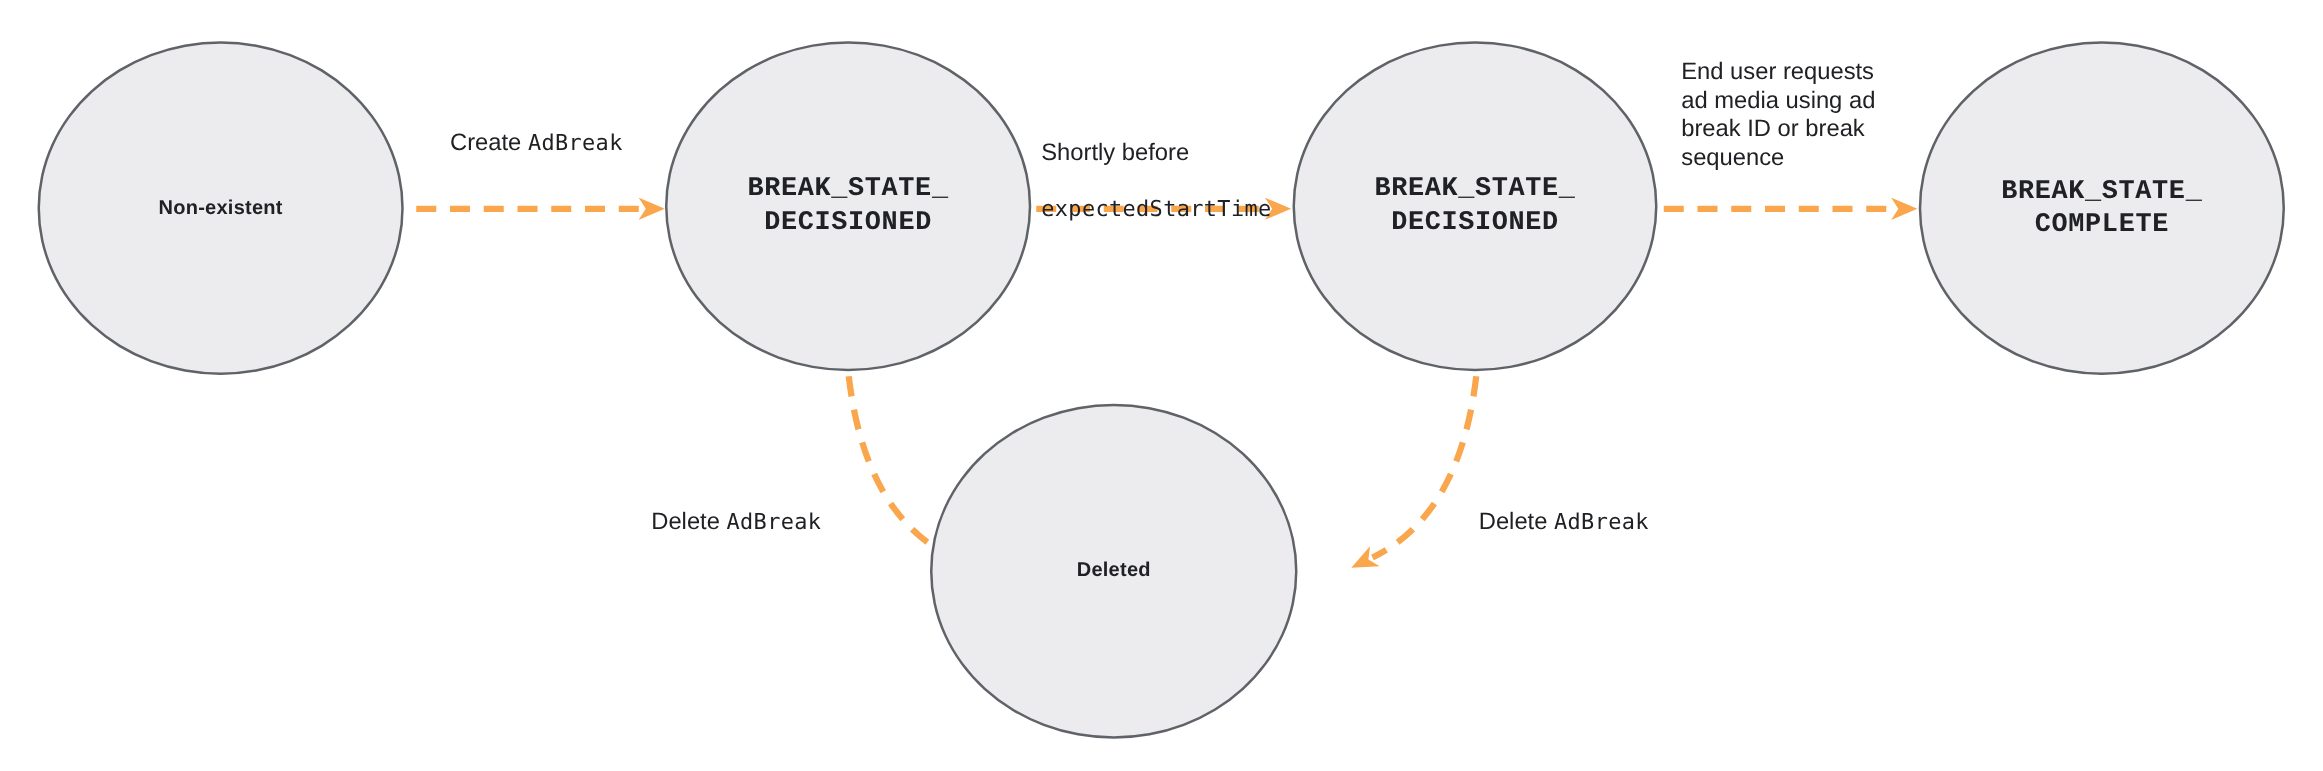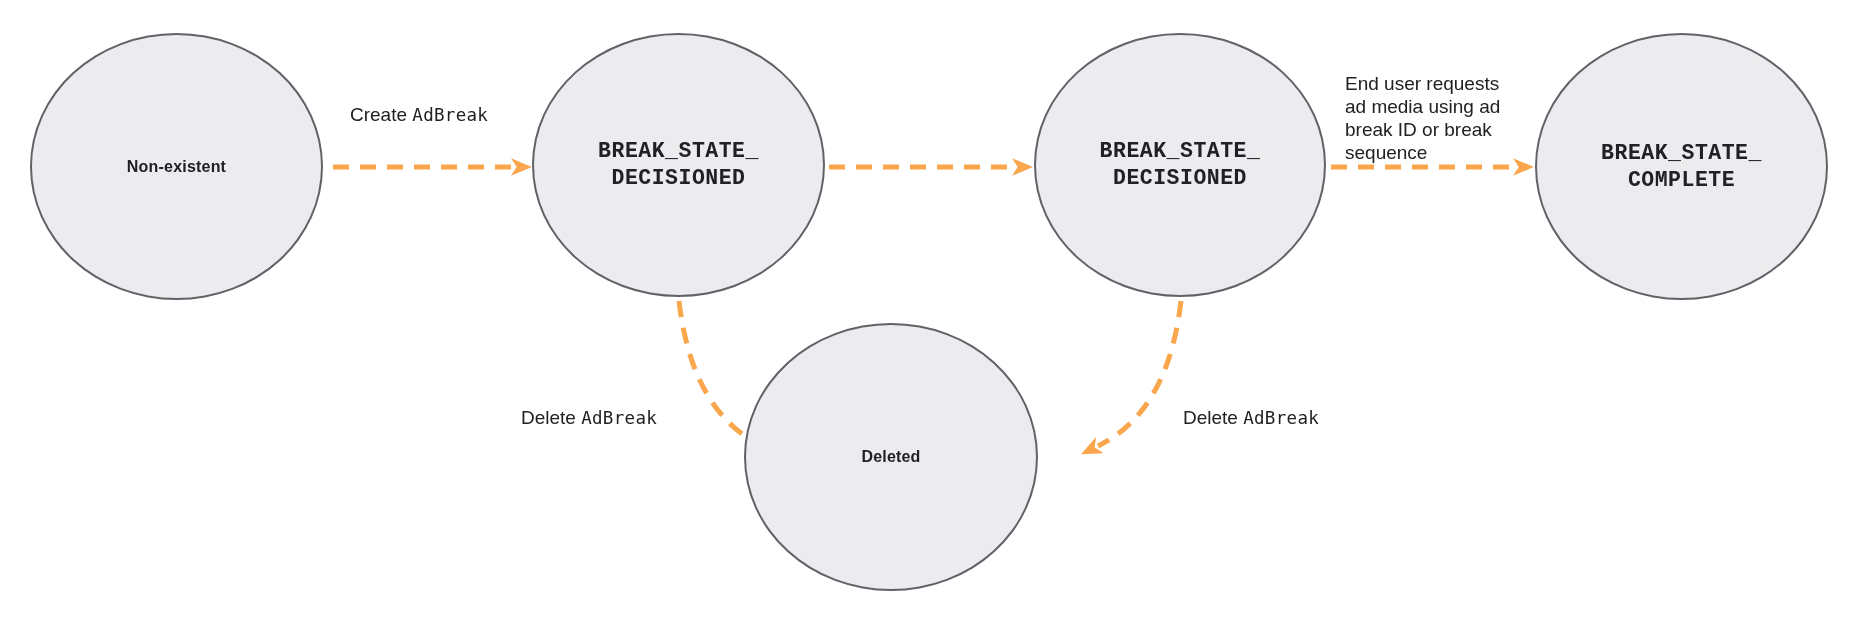--- a/index.html
+++ b/index.html
@@ -92,24 +92,28 @@
 
   <div class="node mono" style="left:1535px; top:33px; width:293px; height:267px;">
     <span>BREAK_STATE_</span>
     <span>COMPLETE</span>
   </div>
 
   <div class="node sans" style="left:744px; top:323px; width:294px; height:268px;">
     <span>Deleted</span>
   </div>
 
-  <div class="edge-label" style="left:350px; top:103px;"><span>Create </span><span class="code">AdBreak</span></div>
+  <div class="edge-label" style="left:360px; top:103px;"><span>Create </span><span class="code">AdBreak</span></div>
 
+  <div class="edge-label" style="left:833px; top:88px;">
+    <div>Shortly before</div>
+    <div class="code">expectedStartTime</div>
+  </div>
 
-  <div class="edge-label" style="left:1345px; top:46px; width:220px;margin-top:26px;">End user requests
+  <div class="edge-label" style="left:1345px; top:46px; width:220px;">End user requests
 ad media using ad
 break ID or break
 sequence</div>
 
   <div class="edge-label" style="left:521px; top:406px;"><span>Delete </span><span class="code">AdBreak</span></div>
 
   <div class="edge-label" style="left:1183px; top:406px;"><span>Delete </span><span class="code">AdBreak</span></div>
 
 </div>
 

